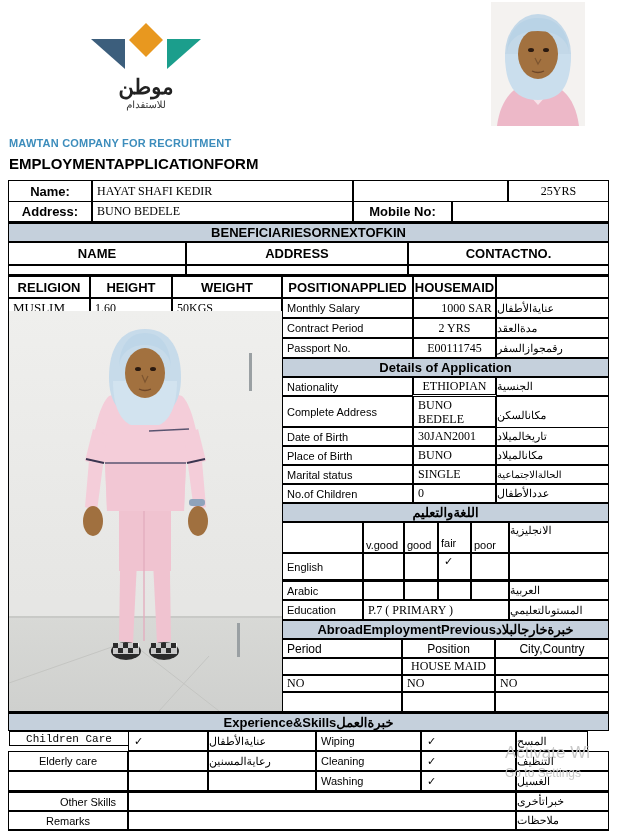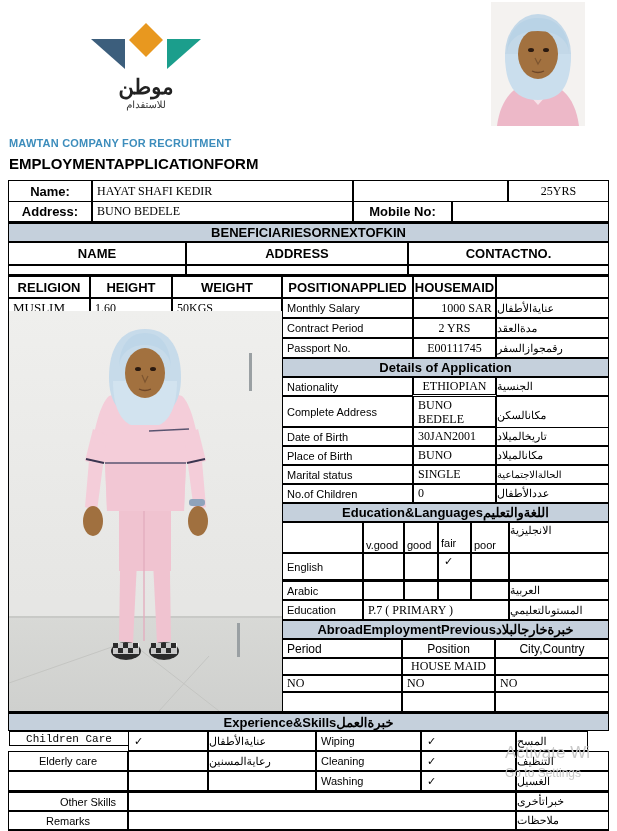--- a/index.html
+++ b/index.html
@@ -235,21 +235,20 @@
 
   <div class="cell lbl" style="left:274px;top:285px;width:131px;height:19px;">Marital status</div>
   <div class="cell serif vmid pad" style="left:405px;top:285px;width:83px;height:19px;">SINGLE</div>
   <div class="cell ar" style="left:488px;top:285px;width:113px;height:19px;font-size:10px;">الحالةالاجتماعية</div>
 
   <div class="cell lbl" style="left:274px;top:304px;width:131px;height:19px;">No.of Children</div>
   <div class="cell serif vmid pad" style="left:405px;top:304px;width:83px;height:19px;">0</div>
   <div class="cell ar" style="left:488px;top:304px;width:113px;height:19px;">عددالأطفال</div>
 
   <div class="cell sect" style="left:274px;top:323px;width:327px;height:19px;justify-content:center;">
-    <span>Education&amp;Languages</span>
       <span>اللغةوالتعليم</span>
   </div>
 
   <div class="cell" style="left:274px;top:342px;width:81px;height:31px;"></div>
   <div class="cell vmid" style="left:355px;top:342px;width:41px;height:31px;align-items:flex-end;padding-left:2px;padding-bottom:1px;">v.good</div>
   <div class="cell vmid" style="left:396px;top:342px;width:34px;height:31px;align-items:flex-end;padding-left:2px;padding-bottom:1px;">good</div>
   <div class="cell vmid" style="left:430px;top:342px;width:33px;height:31px;align-items:flex-end;padding-left:2px;padding-bottom:3px;">fair</div>
   <div class="cell vmid" style="left:463px;top:342px;width:38px;height:31px;align-items:flex-end;padding-left:2px;padding-bottom:1px;">poor</div>
   <div class="cell ar" style="left:501px;top:342px;width:100px;height:31px;align-items:flex-start;padding-top:1px;">الانجليزية</div>
 

